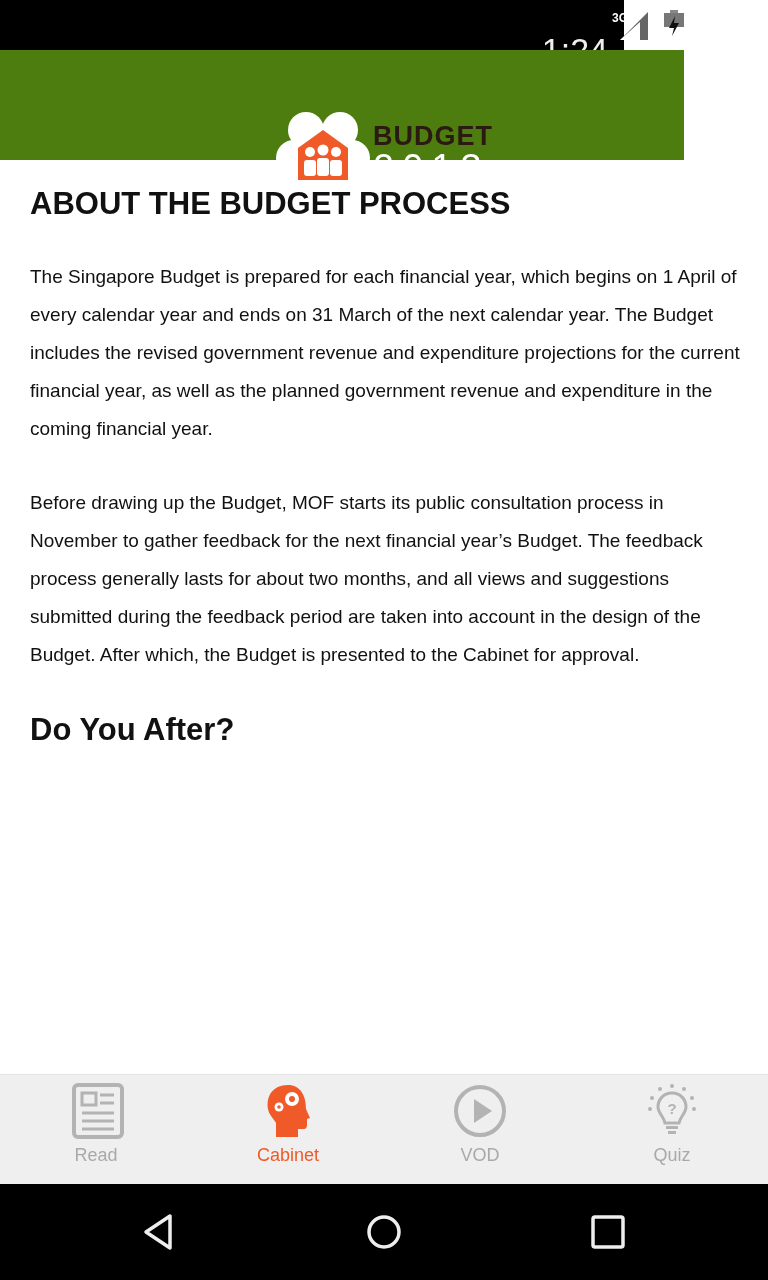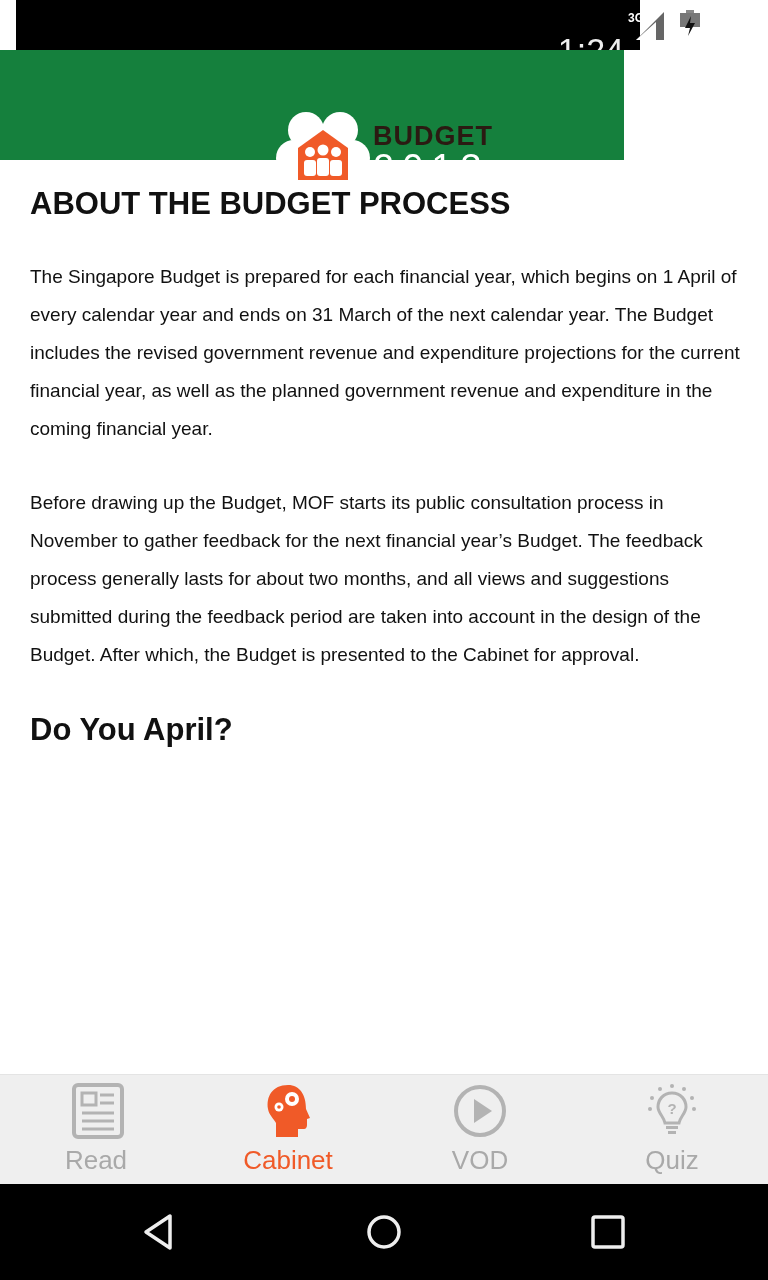--- a/index.html
+++ b/index.html
@@ -1,32 +1,32 @@
 <!DOCTYPE html>
 <html><head>
 <meta charset="utf-8">
 <style>
   * { margin:0; padding:0; box-sizing:border-box; }
   html, body { width:768px; height:1280px; overflow:hidden; background:#fff; font-family:"Liberation Sans", sans-serif; }
-  .status-bar { position:absolute; top:0; left:16px; width:624px; height:50px; background:#000; color:#fff; }
+  .status-bar { position:absolute; top:0; left:0; width:624px; height:50px; background:#000; color:#fff; }
   .status-bar .time { position:absolute; right:16px; top:8px; font-size:34px; font-family:"Liberation Sans", sans-serif; color:#eee;margin-top:23px; }
   .status-bar .sig { position:absolute; left:612px; top:10px; width:36px; height:30px; }
   .status-bar .bat { position:absolute; left:664px; top:10px; width:20px; height:30px; }
-  .header { position:absolute; top:50px; left:0; width:624px; height:110px; background:#15803d; }
+  .header { position:absolute; top:50px; left:0; width:684px; height:110px; background:#4d7c0f; }
   .logo { position:absolute; left:276px; top:58px; width:94px; height:94px; }
   .logo-text { position:absolute; left:373px; top:72px; }
   .logo-text .l1 { font-size:27px; font-weight:bold; color:#2b1a12; letter-spacing:1px; line-height:28px; }
   .logo-text .l2 { font-size:38px; color:#fff; letter-spacing:8px; line-height:36px; }
   .content { position:absolute; top:160px; left:0; width:768px; height:914px; overflow:hidden; padding:24px 25px 0 30px; }
   .content h2 { font-size:31px; font-weight:bold; color:#111; line-height:40px; margin-bottom:34px; }
   .content p { font-size:19px; color:#111; line-height:38px; margin-bottom:36px; }
   .tabbar { position:absolute; top:1074px; left:0; width:768px; height:110px; background:#efefef; border-top:1px solid #e4e4e4; display:flex; }
   .tab { flex:1; position:relative; text-align:center; }
   .tab .ic { position:absolute; left:50%; top:8px; transform:translateX(-50%); width:56px; height:56px; }
-  .tab .lbl { position:absolute; left:0; right:0; top:70px; font-size:26px; color:#a9a9a9; }
+  .tab .lbl { position:absolute; left:0; right:0; top:70px; font-size:18px; color:#a9a9a9; }
   .tab.active .lbl { color:#f05a28; }
   .navbar { position:absolute; top:1184px; left:0; width:768px; height:96px; background:#000; }
   .nav-btn { position:absolute; top:24px; width:48px; height:48px; }
 </style>
 </head>
 <body>
 
 <div class="status-bar">
   <svg class="sig" viewBox="0 0 36 30">
     <text x="0" y="12" font-size="12" fill="#fff" font-family="Liberation Sans, sans-serif" font-weight="bold">3G</text>
@@ -66,21 +66,21 @@
   <div class="logo-text">
     <div class="l1">BUDGET</div>
     <div class="l2">2013</div>
   </div>
 </div>
 
 <div class="content">
   <h2>ABOUT THE BUDGET PROCESS</h2>
   <p>The Singapore Budget is prepared for each financial year, which begins on 1 April of every calendar year and ends on 31 March of the next calendar year. The Budget includes the revised government revenue and expenditure projections for the current financial year, as well as the planned government revenue and expenditure in the coming financial year.</p>
   <p>Before drawing up the Budget, MOF starts its public consultation process in November to gather feedback for the next financial year’s Budget. The feedback process generally lasts for about two months, and all views and suggestions submitted during the feedback period are taken into account in the design of the Budget. After which, the Budget is presented to the Cabinet for approval.</p>
-  <h2>Do You April?</h2>
+  <h2>Do You After?</h2>
 </div>
 
 <div class="tabbar">
   <div class="tab">
     <svg class="ic" viewBox="0 0 56 56">
       <rect x="6" y="2" width="48" height="52" rx="4" fill="none" stroke="#b3b3b3" stroke-width="4"></rect>
       <rect x="14" y="10" width="14" height="12" fill="none" stroke="#b3b3b3" stroke-width="3"></rect>
       <g stroke="#b3b3b3" stroke-width="3">
           <line x1="32" y1="12" x2="46" y2="12"></line>
           <line x1="32" y1="20" x2="46" y2="20"></line>

